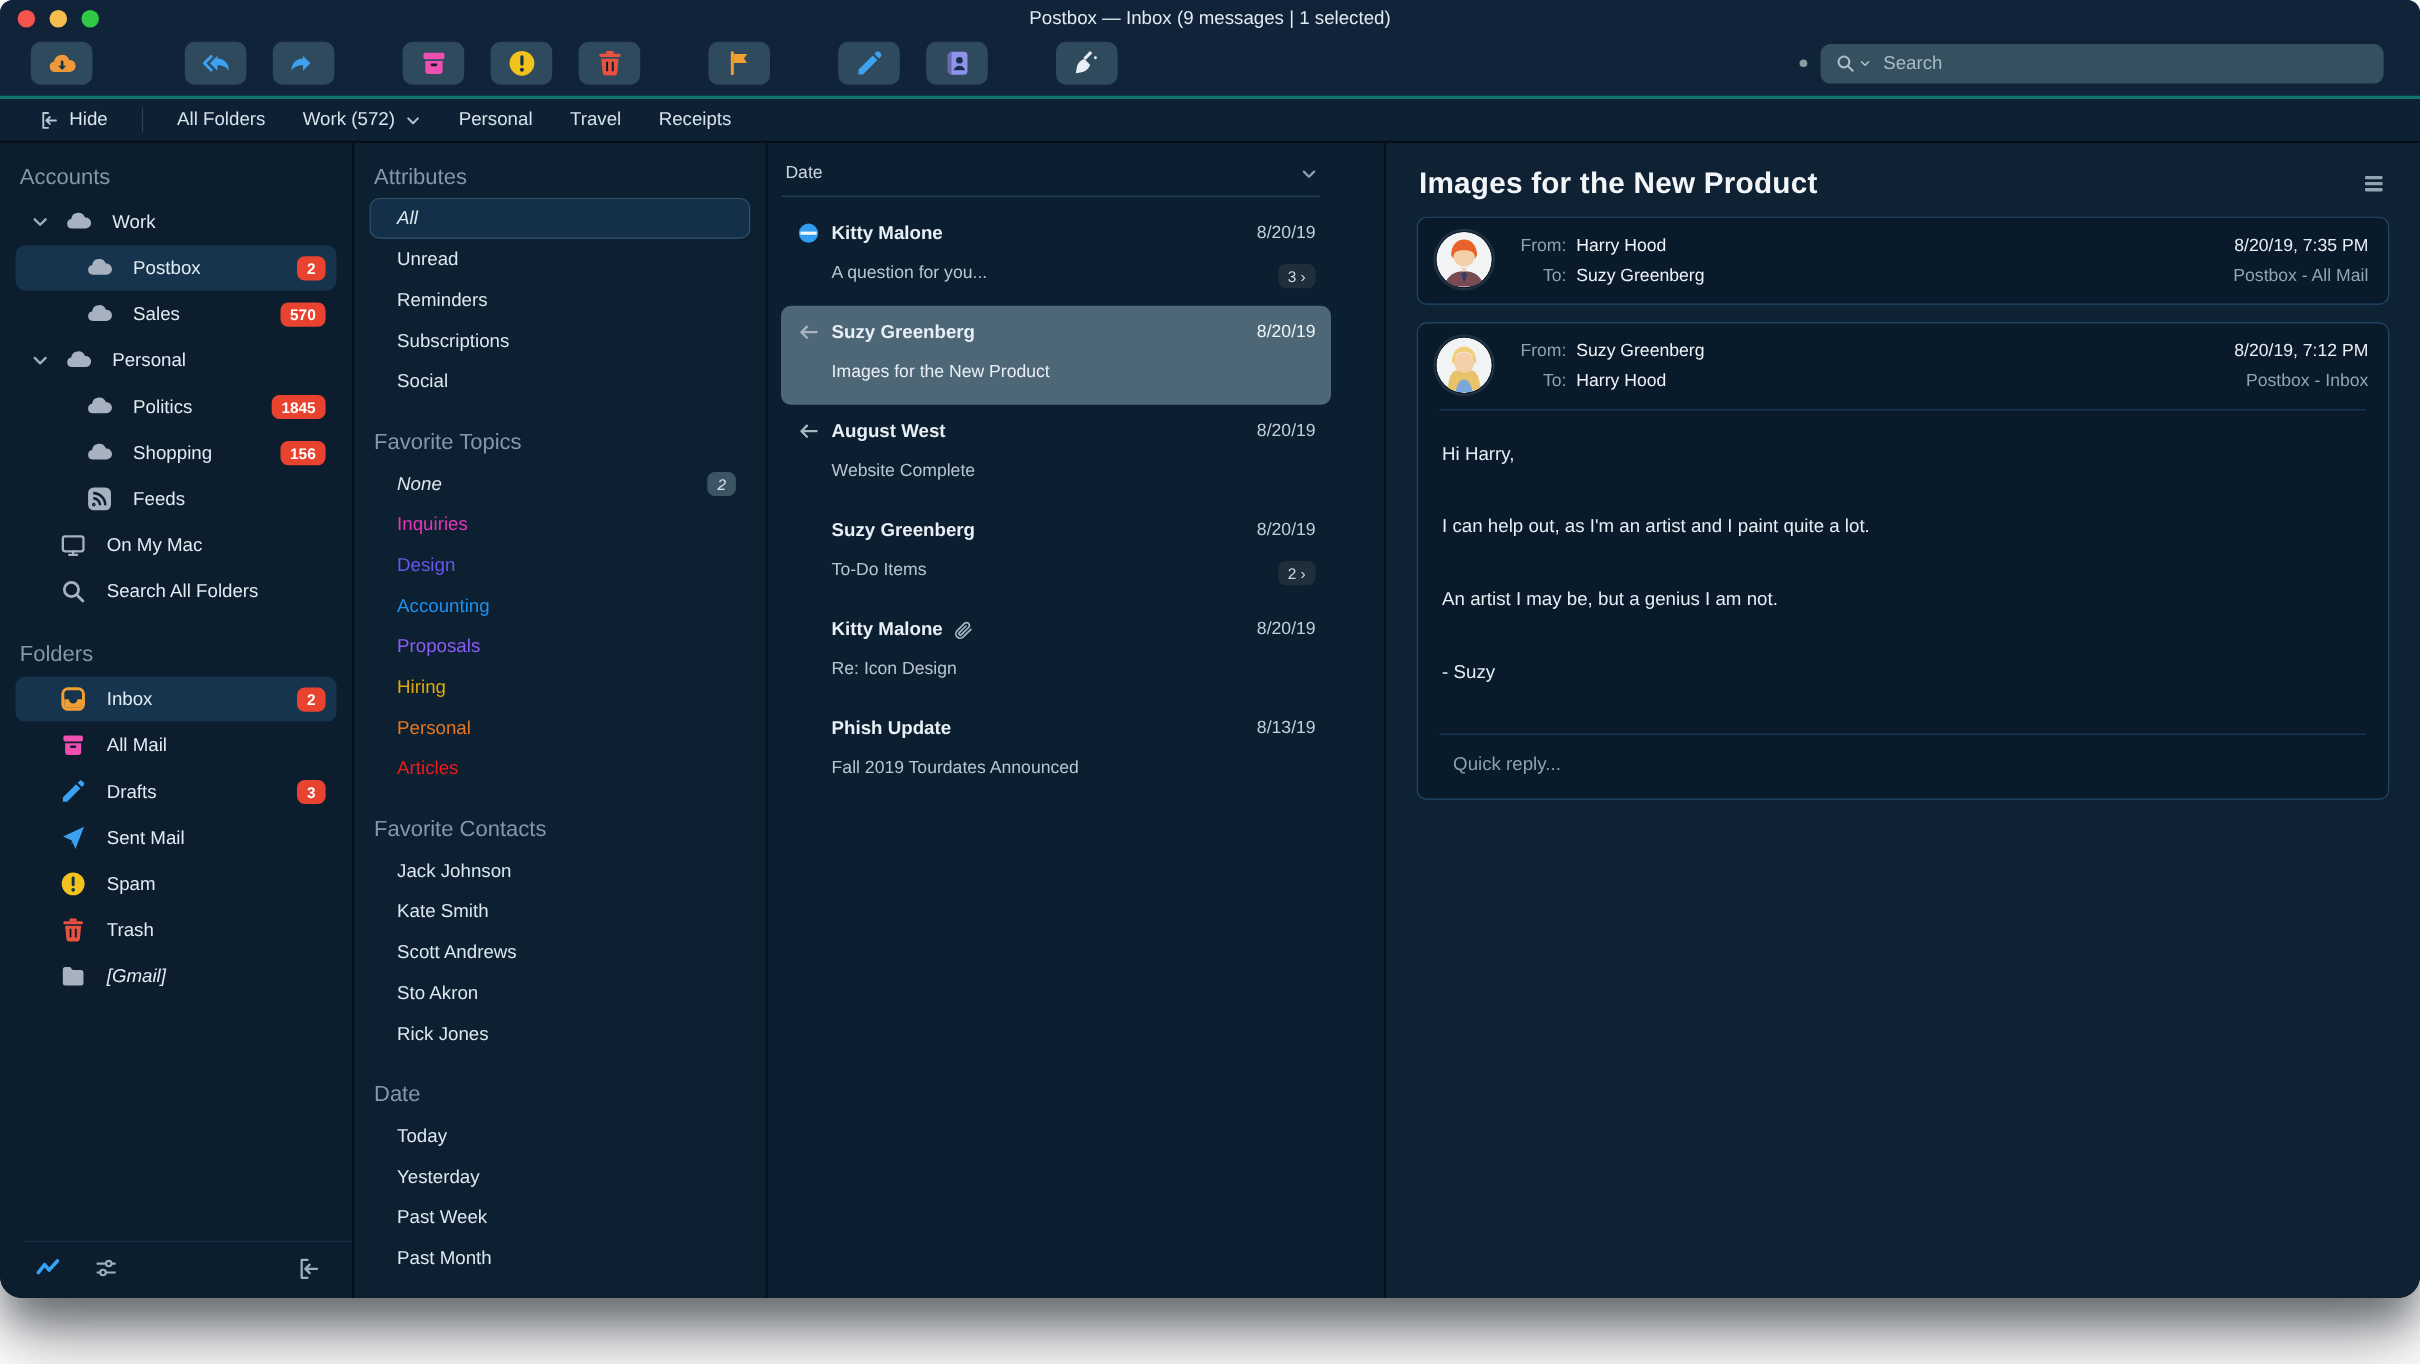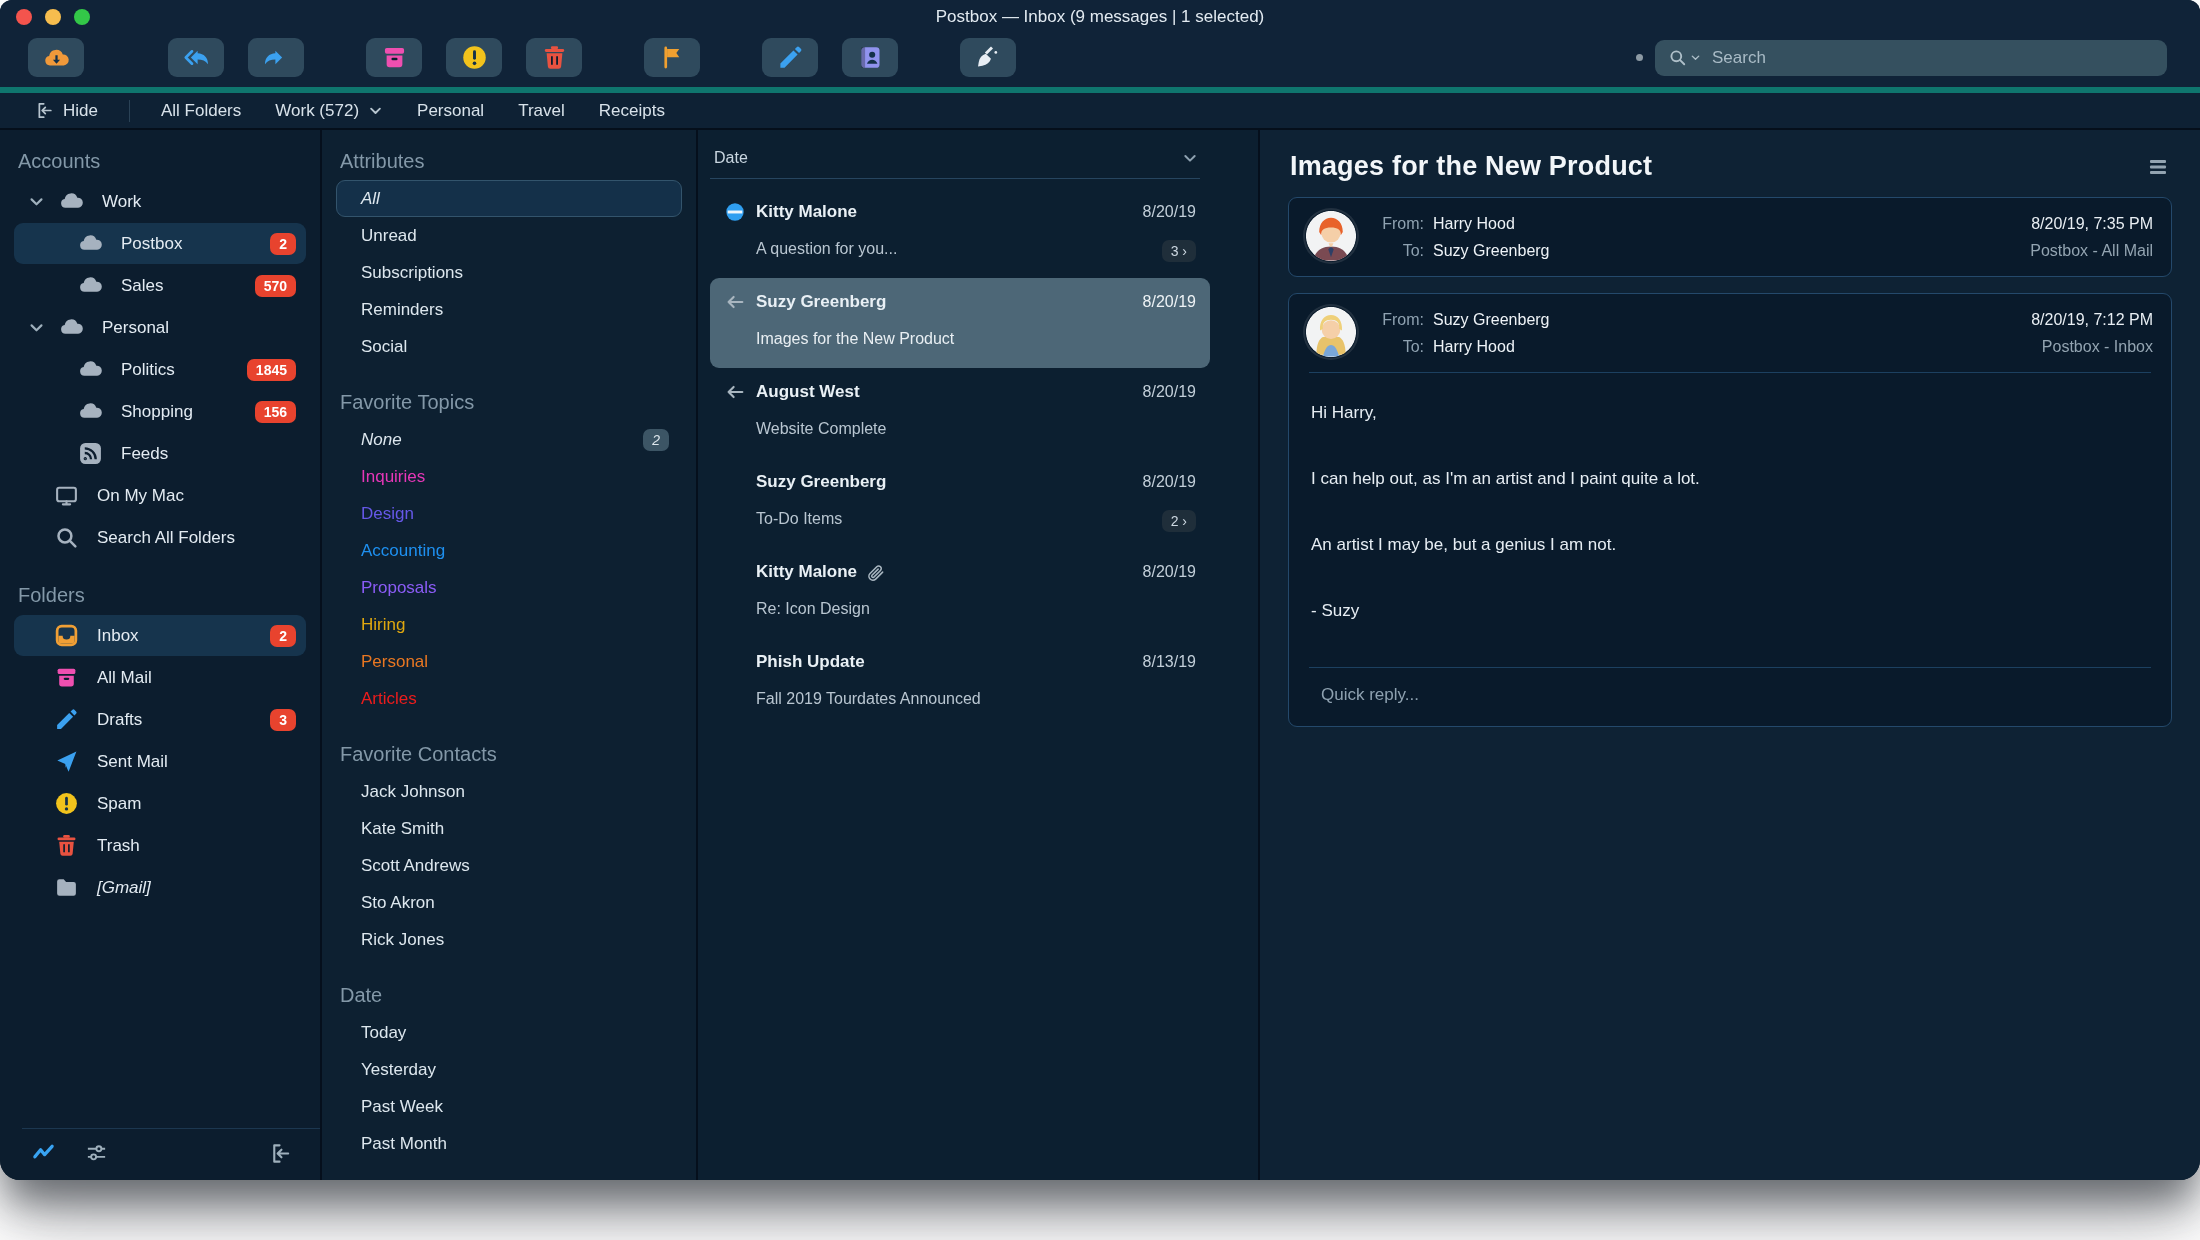--- a/index.html
+++ b/index.html
@@ -29,21 +29,21 @@
   .search-dot { width:7px; height:7px; border-radius:50%; background:#8d9aa4; margin-right:12px; }
   .searchbox { width:512px; height:36px; background:#35505f; border-radius:9px;
     display:flex; align-items:center; padding:0 13px; }
   .searchbox svg { width:19px; height:19px; color:#aebfc9; flex:0 0 auto; }
   .searchbox .chev { width:11px; height:11px; margin-left:3px; }
   .searchbox input { background:transparent; border:none; outline:none; color:#dfe8ee;
     font-size:17px; margin-left:9px; width:100%; font-family:inherit; }
   .searchbox input::placeholder { color:#a9bbc6; }
 
   
-  .filterbar { height:43px; background:#0e2134; border-top:6px solid #0f766e;
+  .filterbar { height:43px; background:#0e2134; border-top:3px solid #0f766e;
     border-bottom:2px solid #050f1b; display:flex; align-items:center;
     padding:0 18px; flex:0 0 auto; font-size:17px; color:#d8e2ea; }
   .fitem { display:flex; align-items:center; gap:9px; padding:0 17px; cursor:default; }
   .fitem svg { width:19px; height:19px; color:#b7c5cf; }
   .fdivider { width:1px; height:22px; background:#2a4256; margin:0 14px; }
 
   
   .content { flex:1; display:flex; min-height:0; }
   .sidebar { width:322px; background:#0c1d2e; border-right:2px solid #050f1c;
     position:relative; padding-top:12px; flex:0 0 auto; }
@@ -519,24 +519,24 @@
 
       <div class="col-attrs">
         <div class="sec">Attributes</div>
         <div class="arow selected italic">
             <span>All</span>
           </div>
         <div class="arow">
             <span>Unread</span>
           </div>
         <div class="arow">
+            <span>Reminders</span>
+          </div>
+        <div class="arow">
             <span>Subscriptions</span>
-          </div>
-        <div class="arow">
-            <span>Reminders</span>
           </div>
         <div class="arow">
             <span>Social</span>
           </div>
 
         <div class="sec mt">Favorite Topics</div>
         <div class="arow italic">
             <span>None</span>
             <span class="grow"></span>
             <span class="badge gray">2</span>

